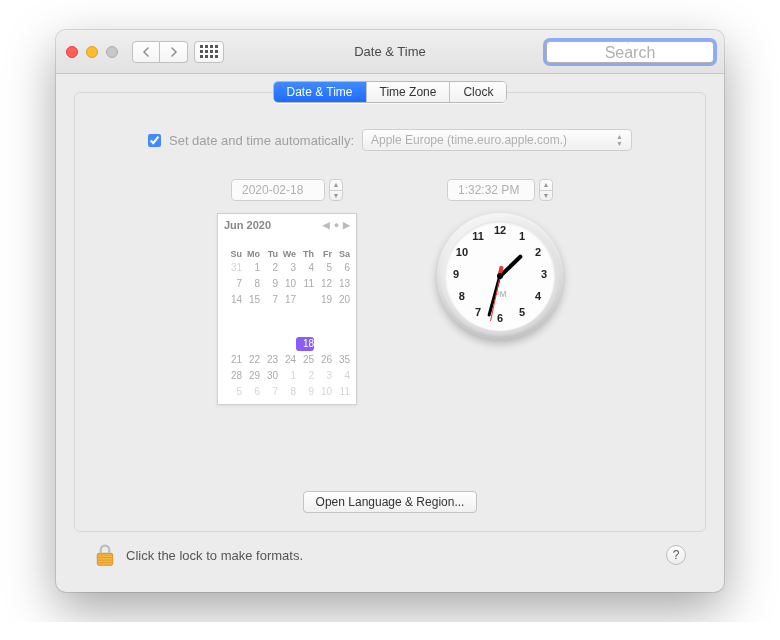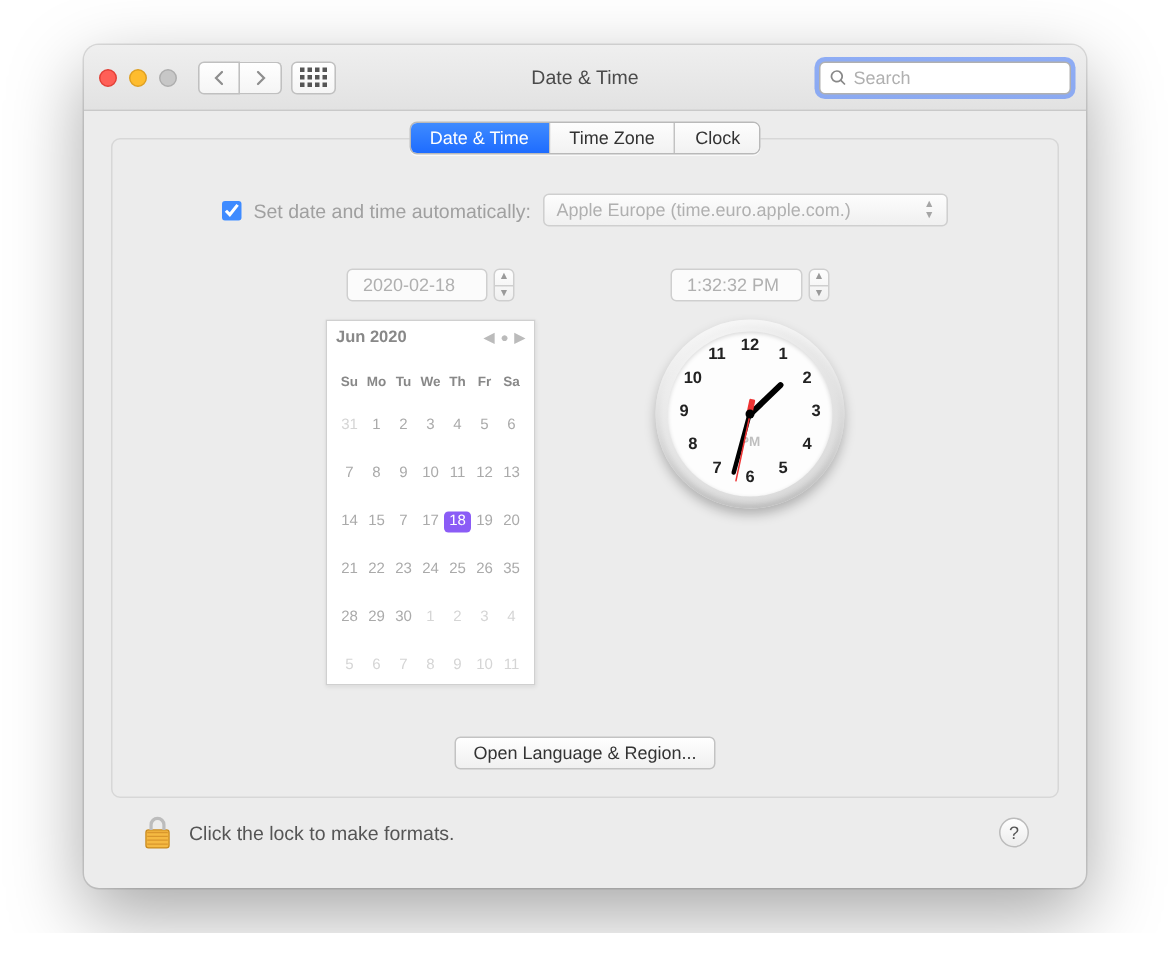--- a/index.html
+++ b/index.html
@@ -12,21 +12,21 @@
   .dot.yellow{background:#febc2e;border:1px solid #dfa023;}
   .dot.green{background:#c7c7c7;border:1px solid #aeaeae;}
   .navbtns{display:flex;margin-left:14px;gap:0;}
   .navbtn{width:28px;height:22px;background:linear-gradient(#ffffff,#f5f5f5);border:1px solid #c0c0c0;display:flex;align-items:center;justify-content:center;color:#8e8e8e;font-size:13px;cursor:default;}
   .navbtn:first-child{border-radius:4px 0 0 4px;}
   .navbtn:last-child{border-radius:0 4px 4px 0;border-left:none;}
   .gridbtn{width:30px;height:22px;margin-left:6px;background:linear-gradient(#ffffff,#f5f5f5);border:1px solid #c0c0c0;border-radius:4px;display:grid;grid-template-columns:repeat(4,3px);grid-template-rows:repeat(3,3px);gap:2px;place-content:center;cursor:default;}
   .gridbtn span{background:#555;width:3px;height:3px;}
   .wintitle{position:absolute;left:50%;transform:translateX(-50%);font-size:13px;color:#4a4a4a;}
   .searchwrap{margin-left:auto;}
-  .searchbox{width:168px;height:22px;border:1px solid #b0b0b0;border-radius:4px;background:#fff;box-shadow:0 0 0 3px rgba(80,130,250,.6);display:flex;align-items:center;padding:0 6px;color:#b0b0b0;font-size:12px;}
+  .searchbox{width:168px;height:22px;border:1px solid #b0b0b0;border-radius:4px;background:#fff;box-shadow:0 0 0 3px rgba(80,130,250,.6);display:flex;align-items:center;padding:0 6px;color:#b0b0b0;font-size:16px;flex-direction:column;}
   .searchbox svg{width:12px;height:12px;margin-right:4px;fill:#888;}
   .body{flex:1;padding:18px 18px 14px 18px;display:flex;flex-direction:column;}
   .panel{flex:1;background:#ececec;border:1px solid #d7d7d7;border-radius:6px;position:relative;padding:24px 24px 18px 24px;display:flex;flex-direction:column;align-items:center;}
   .segmented{position:absolute;top:-12px;display:flex;border:1px solid #b9b9b9;border-radius:5px;overflow:hidden;box-shadow:0 1px 0 rgba(255,255,255,.7);background:#fff;}
   .segmented div{padding:3px 13px;font-size:12px;color:#333;border-right:1px solid #c2c2c2;cursor:default;}
   .segmented div:last-child{border-right:none;}
   .segmented div.active{background:linear-gradient(#3f8bff,#1e6cff);color:#fff;}
   .segmented div:not(.active){background:linear-gradient(#fdfdfd,#f2f2f2);}
   .autorow{display:flex;align-items:center;gap:8px;margin-top:12px;color:#a0a0a0;font-size:13px;}
   .autorow input[type=checkbox]{accent-color:#3f8bff;}
@@ -35,25 +35,25 @@
   .content{display:flex;gap:80px;margin-top:28px;align-items:flex-start;}
   .col{display:flex;flex-direction:column;align-items:center;}
   .spinbox{display:flex;align-items:center;gap:4px;margin-bottom:12px;}
   .spinfield{height:22px;border:1px solid #cfcfcf;border-radius:4px;background:#fbfbfb;color:#b0b0b0;font-size:12px;display:flex;align-items:center;padding:0 10px;}
   .stepper{width:14px;height:22px;border:1px solid #cfcfcf;border-radius:4px;display:flex;flex-direction:column;background:linear-gradient(#fdfdfd,#f0f0f0);}
   .stepper div{flex:1;display:flex;align-items:center;justify-content:center;font-size:7px;color:#9a9a9a;cursor:default;}
   .stepper div:first-child{border-bottom:1px solid #cfcfcf;}
   .calendar{width:140px;background:#fff;border:1px solid #d0d0d0;box-shadow:0 1px 3px rgba(0,0,0,.08);padding:5px 6px;font-size:10px;color:#aaa;}
   .cal-head{display:flex;align-items:center;justify-content:space-between;font-weight:600;color:#888;font-size:11px;margin-bottom:18px;}
   .cal-nav{display:flex;gap:4px;font-size:9px;color:#bbb;}
-  .cal-grid{display:grid;grid-template-columns:repeat(7,1fr);text-align:center;row-gap:18px;}
+  .cal-grid{display:grid;grid-template-columns:repeat(7,1fr);text-align:right;row-gap:2px;}
   .cal-grid .dow{font-weight:600;color:#888;font-size:9px;}
   .cal-grid .d{color:#aaa;font-size:10px;height:14px;line-height:14px;}
   .cal-grid .d.out{color:#d5d5d5;}
-  .cal-grid .d.today{background:#8b5cf6;color:#fff;border-radius:3px;}
+  .cal-grid .d.today{background:#8b5cf6;color:#fff;border-radius:3px;margin-top:44px;}
   .clockshell{width:126px;height:126px;border-radius:50%;background:radial-gradient(circle at 40% 30%,#fdfdfd,#d0d0d0);box-shadow:inset 0 2px 4px rgba(255,255,255,.8),inset 0 -2px 5px rgba(0,0,0,.2),0 4px 8px rgba(0,0,0,.25);display:flex;align-items:center;justify-content:center;position:relative;}
   .clockface{width:110px;height:110px;border-radius:50%;background:#fdfdfd;position:relative;box-shadow:inset 0 1px 3px rgba(0,0,0,.15);}
   .num{position:absolute;width:16px;height:16px;text-align:center;font-size:11px;font-weight:600;color:#222;transform:translate(-50%,-50%);}
   .hand{position:absolute;left:50%;bottom:50%;transform-origin:50% 100%;background:#000;border-radius:2px;}
   .hand.hour{width:3.5px;height:30px;}
   .hand.minute{width:2.5px;height:42px;}
   .hand.second{width:1.2px;height:46px;background:#e33;}
   .hand.second::after{content:"";position:absolute;left:50%;bottom:-10px;transform:translateX(-50%);width:4px;height:10px;background:#e33;border-radius:1px;}
   .pivot{position:absolute;left:50%;top:50%;width:6px;height:6px;border-radius:50%;background:#000;transform:translate(-50%,-50%);}
   .ampm{position:absolute;left:50%;top:62%;transform:translateX(-50%);font-size:9px;font-weight:600;color:#bfbfbf;}

